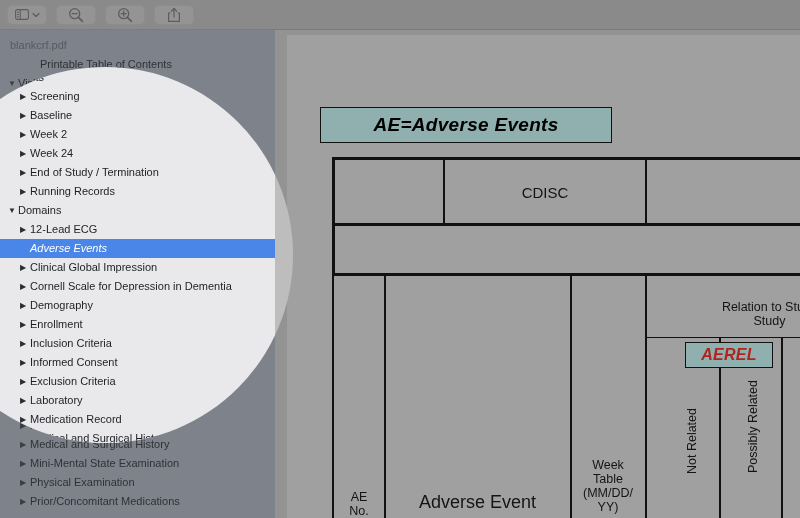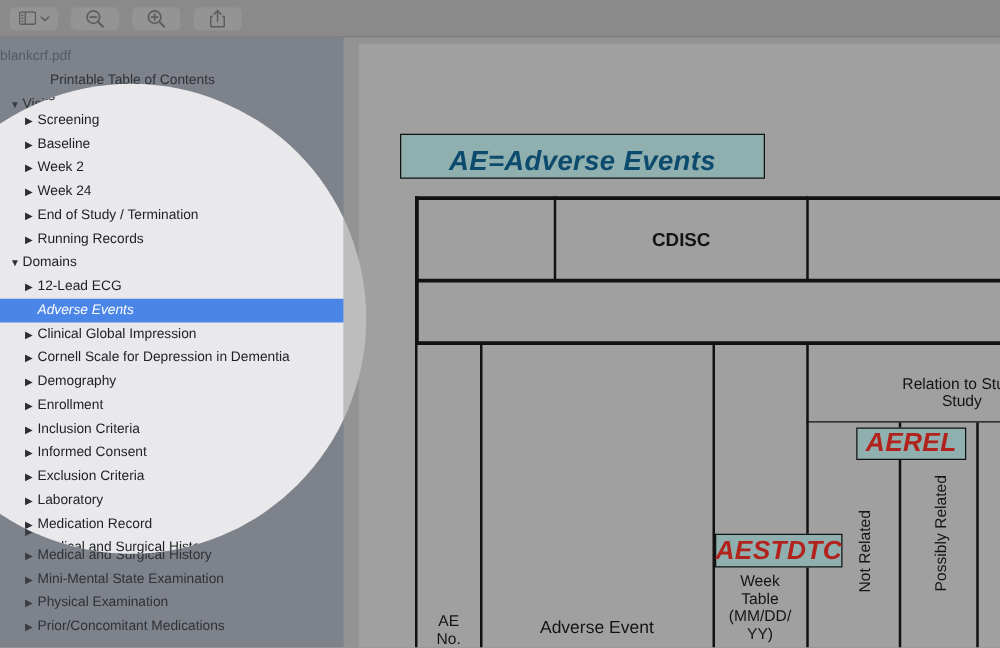--- a/index.html
+++ b/index.html
@@ -31,21 +31,21 @@
   #sidebar {
     position:absolute; left:0; top:30px; width:275px; height:488px;
     background:#7e828a; overflow:hidden;
   }
   #sidebar-list { position:relative; padding-top:6px; }
   .sb-row {
     position:relative; height:19px; line-height:19px;
     font-size:11px; color:#2f3237; white-space:nowrap;
     display:flex; align-items:center;
   }
-  .sb-row.filename { color:#555b62; padding-left:0; font-size:11px; }
+  .sb-row.filename { color:#555b62; padding-left:10px; font-size:11px; }
   .sb-row.toc { padding-left:30px; }
   .sb-row.group { padding-left:8px; }
   .sb-row.child { padding-left:20px; }
   .sb-row.selected {
     background:#4a85e8; color:#ffffff;font-style:italic;
   }
   .tri {
     display:inline-block; width:10px; flex:0 0 10px;
     font-size:8px; color:#3a3d42; line-height:19px;
   }
@@ -64,32 +64,32 @@
   }
 
   
   .chip {
     position:absolute;
     background:#8fb0ae; border:1.5px solid #111;
     display:flex; align-items:center; justify-content:center;
     font-weight:bold; font-style:italic;
     letter-spacing:0.3px;
   }
-  .chip.title { font-size:22px; color:#0c4a6e;align-items:flex-end; }
-  .chip.code  { font-size:21px; color:#b2231e; }
+  .chip.title { font-size:19px; color:#000000; }
+  .chip.code  { font-size:16px; color:#b2231e; }
 
   
   .tbl-line { position:absolute; background:#111; }
 
   .cell-text {
     position:absolute; color:#141414;
     display:flex; align-items:center; justify-content:center;
     text-align:center; line-height:1.12;
   }
-  .cell-text.bold { font-weight:bold; }
+  .cell-text.bold { font-weight:normal; }
   .vert {
     position:absolute; color:#141414; font-size:12.5px;
     writing-mode:vertical-rl; transform:rotate(180deg);
     white-space:nowrap;
   }
   #spot-content {
     position:absolute; left:0; top:0; width:800px; height:518px;
     clip-path:circle(188px at 105px 255px);
     pointer-events:none;
   }
@@ -296,37 +296,34 @@
 
       <div class="cell-text" style="left:360px; top:258px; width:245px; height:42px; font-size:12.5px; flex-direction:column;">
         <span>Relation to Study</span>
         <span>Study</span>
       </div>
 
       <div class="chip code" style="left:398px; top:307px; width:88px; height:26px;">
         <span>AEREL</span>
       </div>
 
-      <div class="chip code" style="left:285px; top:392px; width:102px; height:27px;">
-        <span>AESTDTC</span>
-      </div>
 
       <div class="cell-text" style="left:286px; top:423px; width:70px; height:82px; font-size:12.5px; flex-direction:column; justify-content:flex-start;">
         <span>Week</span>
         <span>Table</span>
         <span>(MM/DD/</span>
         <span>YY)</span>
       </div>
 
       <div class="cell-text" style="left:48px; top:455px; width:48px; height:48px; font-size:12.5px; flex-direction:column; justify-content:flex-start;">
         <span>AE</span>
         <span>No.</span>
       </div>
 
-      <div class="cell-text" style="left:99px; top:455px; width:183px; height:24px; font-size:14px;">
+      <div class="cell-text" style="left:99px; top:455px; width:183px; height:24px; font-size:18px;">
         <span>Adverse Event</span>
       </div>
 
       <div class="vert" style="left:398px; top:373px;">
         <span>Not Related</span>
       </div>
       <div class="vert" style="left:459px; top:345px;">
         <span>Possibly Related</span>
       </div>
 

